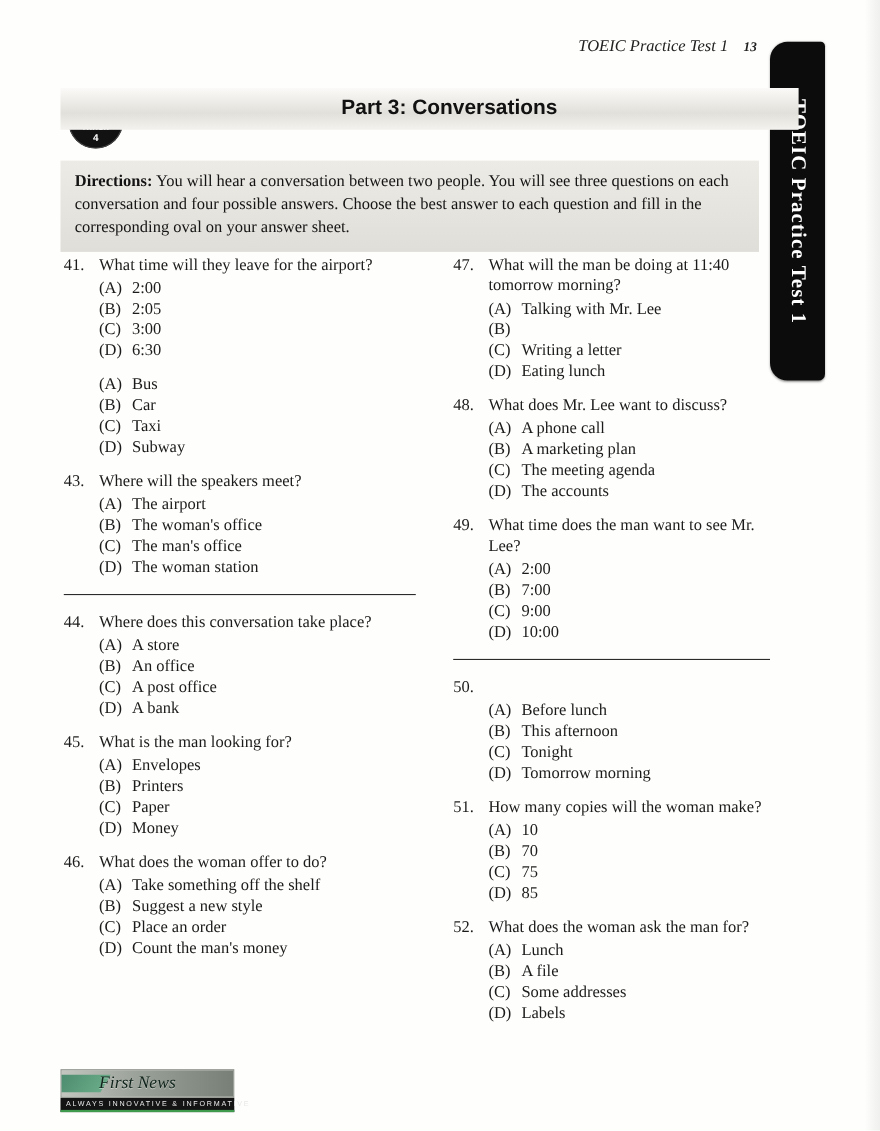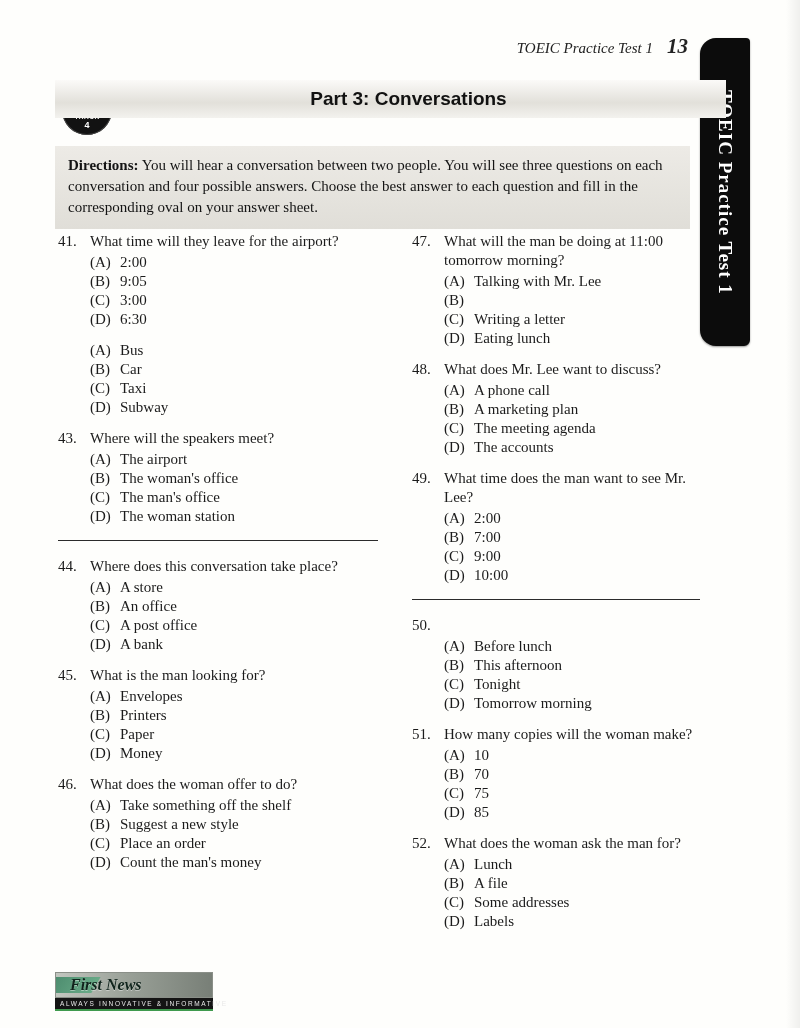--- a/index.html
+++ b/index.html
@@ -10,21 +10,21 @@
     overflow:hidden;
   }
 
   
   .page-header {
     position:absolute; top:34px; right:112px;
     font-style:italic; font-size:15px; color:#222;
     white-space:nowrap;
   }
   .page-header .pnum {
-    font-weight:bold; font-size:21px; margin-left:14px;
+    font-weight:bold; font-size:12px; margin-left:14px;
   }
 
   
   .side-tab {
     position:absolute; top:38px; right:50px;
     width:50px; height:308px;
     background:#0c0c0c;
     border-radius:16px 4px 6px 16px;
     display:flex; align-items:center; justify-content:center;
     box-shadow:0 1px 2px rgba(0,0,0,.4);
@@ -97,22 +97,22 @@
     background:linear-gradient(90deg, #c2c6bf 0%, #9aa198 45%, #787f77 100%);
     display:flex; align-items:center;
     border:1px solid #8a8f88;
   }
   .logo-swoosh {
     position:absolute; left:-6px; top:4px; width:46px; height:16px;
     background:linear-gradient(90deg, #2f7d5a, #58a97f);
     transform:skewX(-30deg); opacity:.8;
   }
   .logo-text {
-    position:relative; z-index:2; margin-left:14px;
-    font-style:italic; font-weight:bold; font-size:16px; color:#10241c;
+    position:relative; z-index:2; margin-left:34px;
+    font-style:italic; font-weight:normal; font-size:16px; color:#10241c;
     text-shadow:0 1px 0 rgba(255,255,255,.45);
     font-family:"Liberation Serif", serif;
   }
   .tagline-band {
     height:11px; background:#141414; border-bottom:2px solid #3f9a4e;
     display:flex; align-items:center; padding:0 5px;
   }
   .tagline-band span {
     font-family:"Liberation Sans", sans-serif;
     font-size:6.5px; letter-spacing:1.6px; color:#e8e8e8;
@@ -158,21 +158,21 @@
           <span class="qnum">41.</span>
           <span class="qtext">What time will they leave for the airport?</span>
         </div>
         <div class="opts">
           <div class="opt">
             <span class="olet">(A)</span>
             <span>2:00</span>
           </div>
           <div class="opt">
             <span class="olet">(B)</span>
-            <span>9:05</span>
+            <span>2:05</span>
           </div>
           <div class="opt">
             <span class="olet">(C)</span>
             <span>3:00</span>
           </div>
           <div class="opt">
             <span class="olet">(D)</span>
             <span>6:30</span>
           </div>
         </div>
@@ -292,21 +292,21 @@
             <span class="olet">(D)</span>
             <span>Count the man's money</span>
           </div>
         </div>
       </div>
     </div>
   <div class="qcol-1">
       <div class="question">
         <div class="qhead">
           <span class="qnum">47.</span>
-          <span class="qtext">What will the man be doing at 11:00 tomorrow morning?</span>
+          <span class="qtext">What will the man be doing at 11:40 tomorrow morning?</span>
         </div>
         <div class="opts">
           <div class="opt">
             <span class="olet">(A)</span>
             <span>Talking with Mr. Lee</span>
           </div>
           <div class="opt">
             <span class="olet">(B)</span>
           </div>
           <div class="opt">

